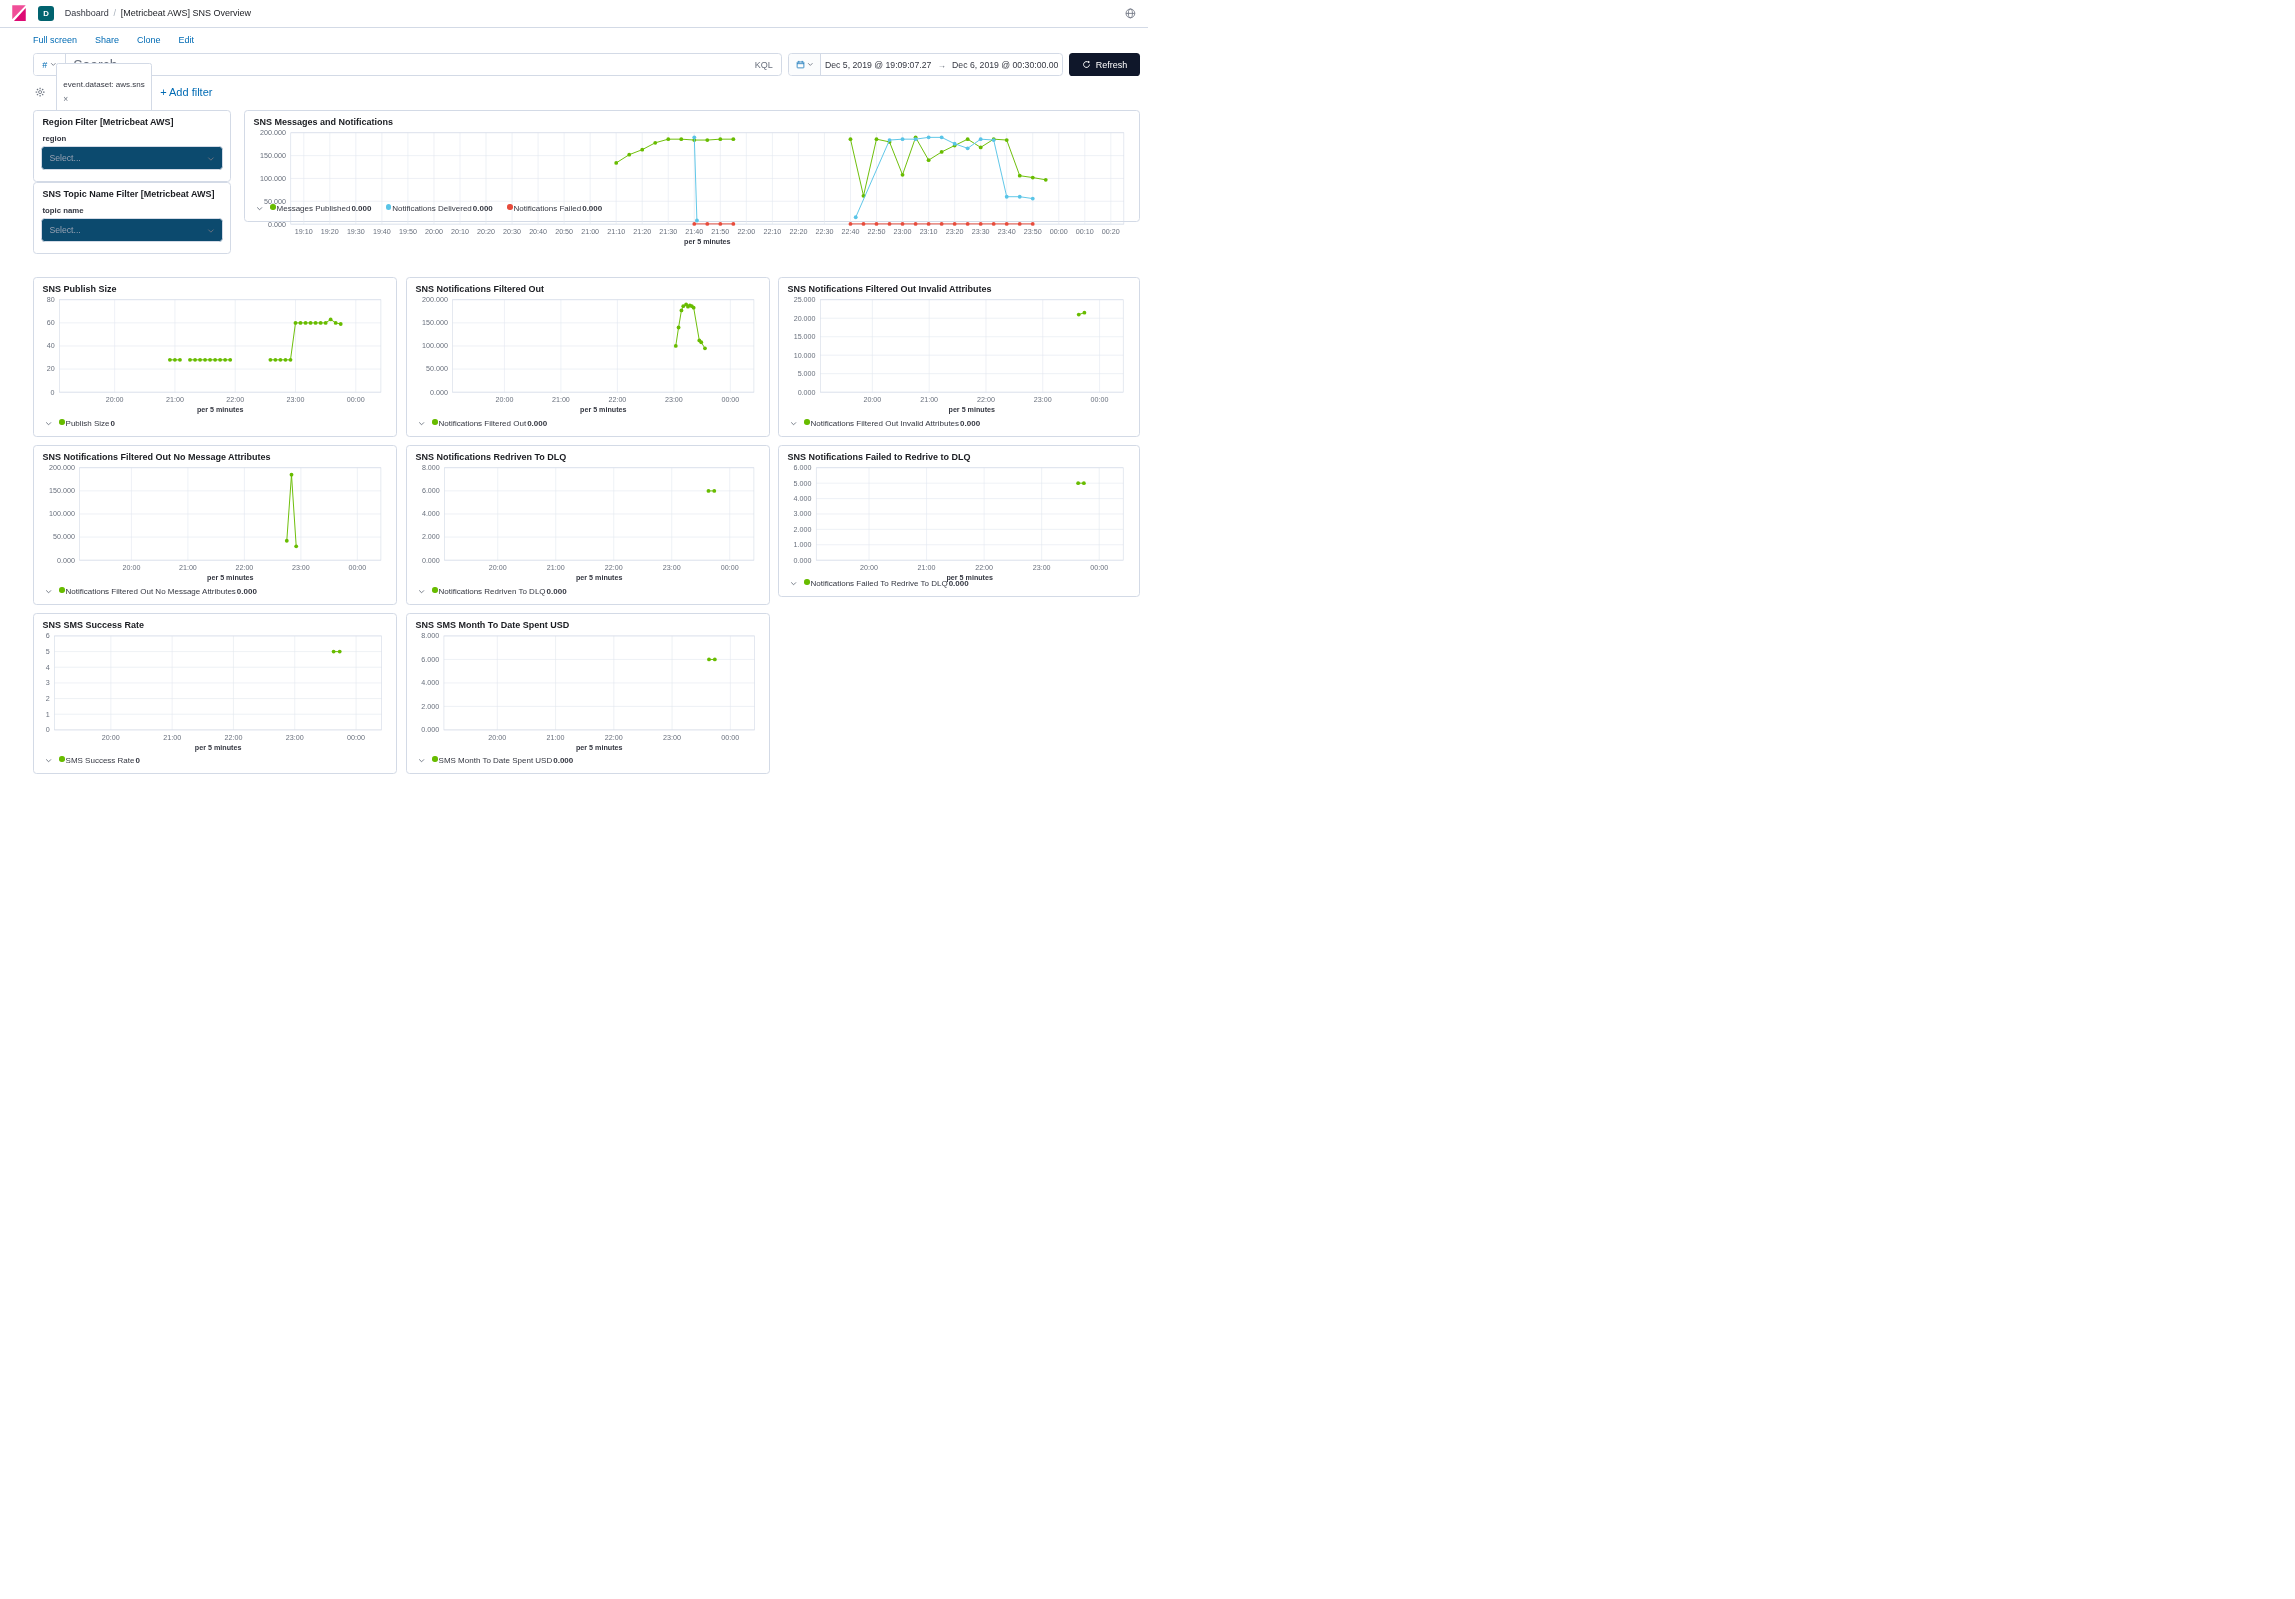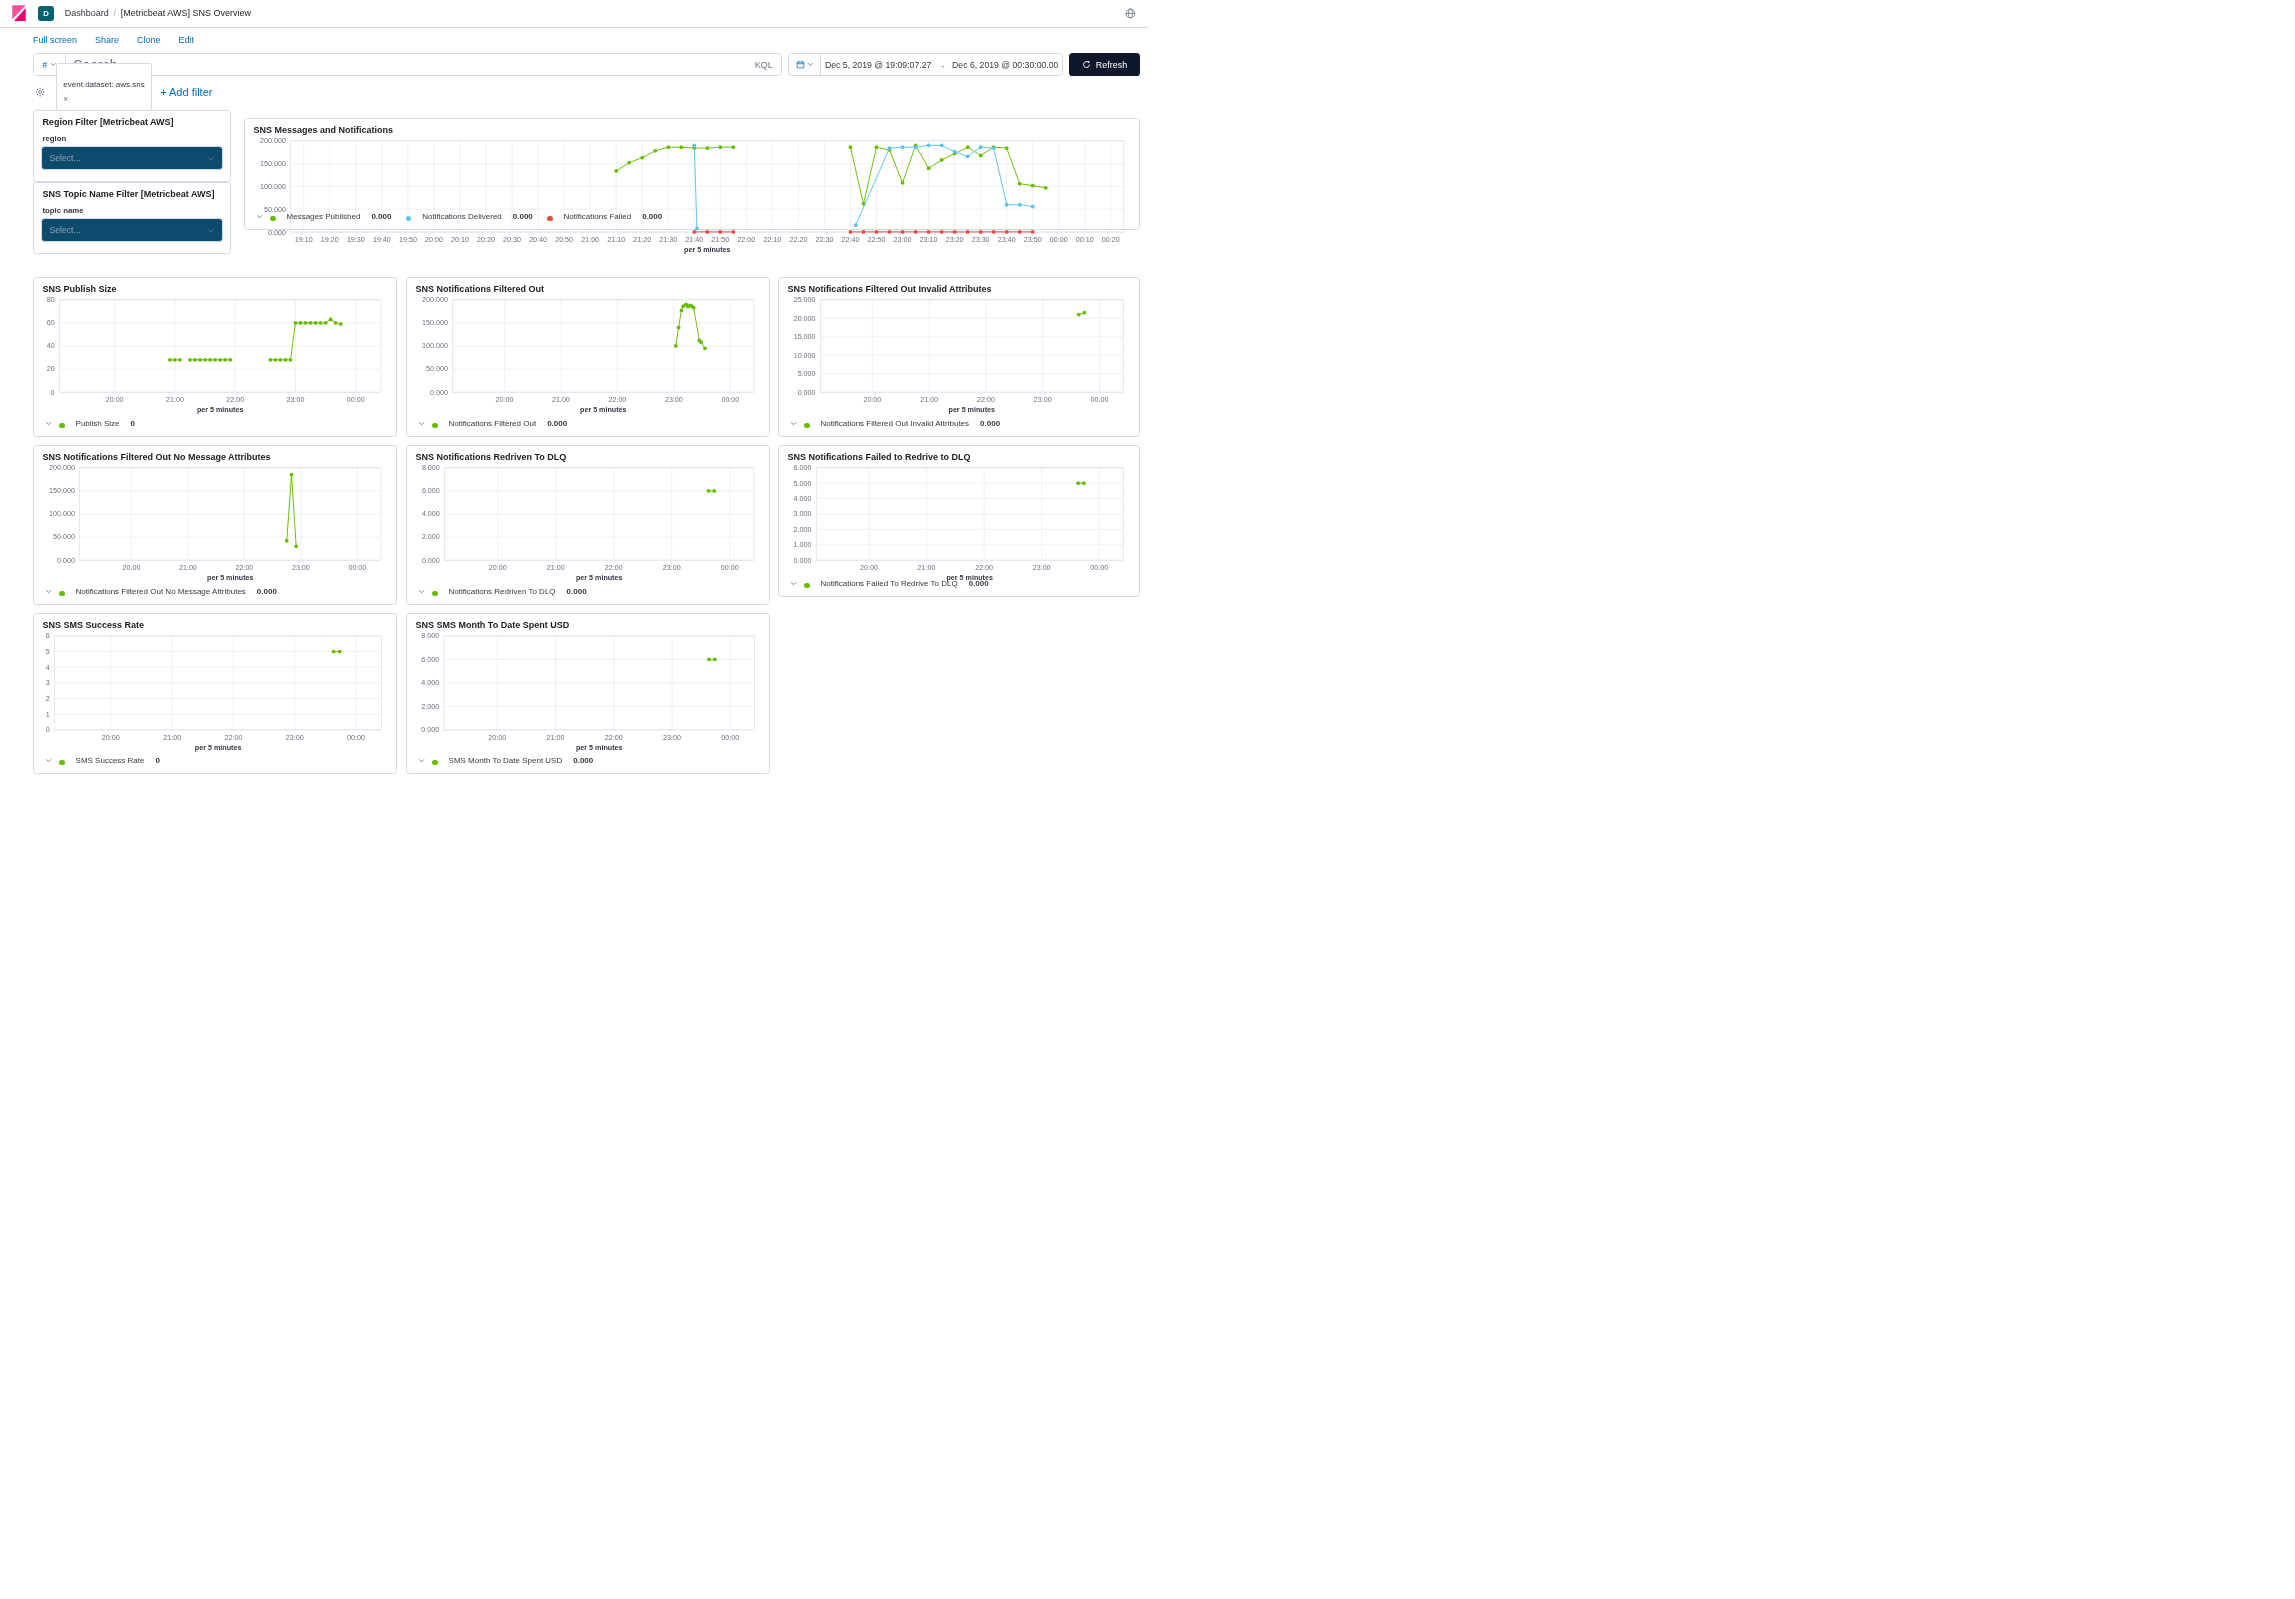--- a/index.html
+++ b/index.html
@@ -79,21 +79,21 @@
   
   .dashboard { position: relative; height: 668px; margin-top: 4.8px; }
   .panel {
     position: absolute; background: #fff; border: 0.6px solid #d3dae6; border-radius: 3.6px;
     padding: 6px 7.2px 3.6px; display: flex; flex-direction: column;
   }
   .panel-title { margin: 0 1.2px 1.2px; font-size: 9px; font-weight: 700; color: #1a1c21; }
   .chart { flex: 1; min-height: 0; }
   .legend { height: 16.7px; display: flex; align-items: center; gap: 6px; padding-left: 3.6px; font-size: 8px; color: #343741; }
   .lg-chev { display: inline-flex; cursor: pointer; margin-right: 1.2px; }
-  .lg-entry { display: inline-flex; align-items: flex-end; gap: 11px; margin-right: 8.4px; cursor: pointer; }
+  .lg-entry { display: inline-flex; align-items: flex-start; gap: 1px; margin-right: 8.4px; cursor: pointer; }
   .lg-dot { width: 5.4px; height: 5.4px; border-radius: 50%; display: inline-block; }
   .lg-entry b { font-weight: 700; }
 
   
   .field-label { font-size: 7.8px; font-weight: 600; color: #343741; margin: 6px 1.2px 3.6px; }
   .select-box {
     height: 24px; border: 0.6px solid #d3dae6; border-radius: 3.6px; background: #0c4a6e;
     display: flex; align-items: center; justify-content: space-between;
     padding: 0 7.2px; cursor: pointer;
   }
@@ -212,21 +212,21 @@
     <h2 class="panel-title">SNS Topic Name Filter [Metricbeat AWS]</h2>
     <div class="field-label">topic name</div>
     <div class="select-box">
       <span class="placeholder">Select...</span>
       <svg width="7.8" height="7.8" viewBox="0 0 12 12">
           <path d="M2 4 L6 8 L10 4" fill="none" stroke="#69707d" stroke-width="1.5"></path>
         </svg>
     </div>
   </section>
 
-  <section class="panel" style="left:244px; top:8px; width:896px; height:112px;">
+  <section class="panel" style="left:244px; top:0; width:896px; height:112px;">
     <h2 class="panel-title">SNS Messages and Notifications</h2>
     <div class="chart"><svg width="881" height="120" style="overflow:visible;font-size:14px" viewBox="0 0 1473 201">
           <line x1="63.6" x2="1459" y1="161" y2="161" stroke="#e3e8ef" stroke-width="1"></line>
           <text class="tick" x="55.6" y="165" text-anchor="end">0.000</text>
           <line x1="63.6" x2="1459" y1="122.75" y2="122.75" stroke="#e3e8ef" stroke-width="1"></line>
           <text class="tick" x="55.6" y="126.75" text-anchor="end">50.000</text>
           <line x1="63.6" x2="1459" y1="84.5" y2="84.5" stroke="#e3e8ef" stroke-width="1"></line>
           <text class="tick" x="55.6" y="88.5" text-anchor="end">100.000</text>
           <line x1="63.6" x2="1459" y1="46.25" y2="46.25" stroke="#e3e8ef" stroke-width="1"></line>
           <text class="tick" x="55.6" y="50.25" text-anchor="end">150.000</text>

